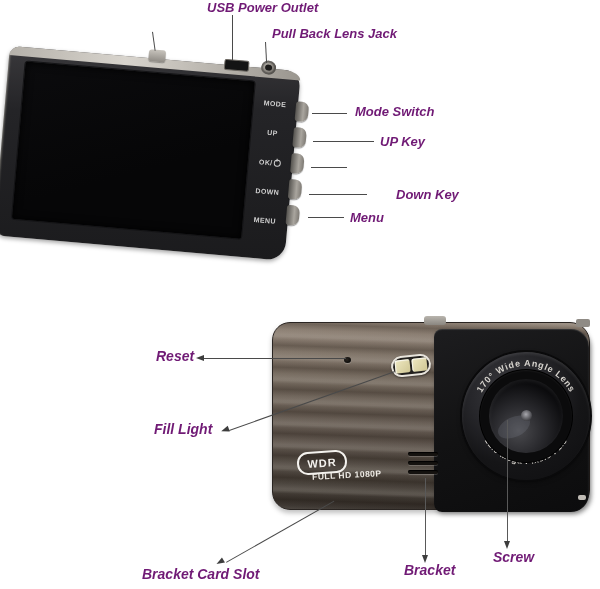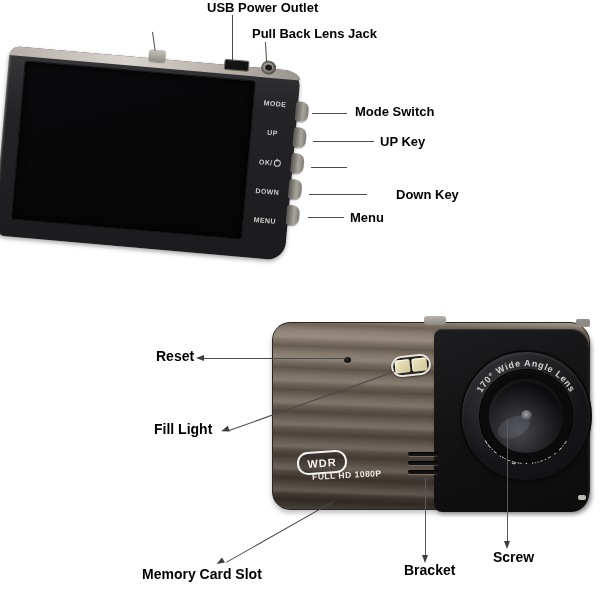--- a/index.html
+++ b/index.html
@@ -1,21 +1,21 @@
 <!DOCTYPE html>
 <html><head>
 <meta charset="utf-8">
 <style>
   html,body{margin:0;padding:0;background:#ffffff;}
   .stage{
     position:relative;width:600px;height:589px;overflow:hidden;
     background:#ffffff;font-family:"Liberation Sans",sans-serif;
   }
   
-  .lbl{position:absolute;font-weight:bold;color:#000000;white-space:nowrap;z-index:6;}
+  .lbl{position:absolute;font-weight:bold;color:#701a75;white-space:nowrap;z-index:6;font-style:italic;}
   .lbl.sm{font-size:13px;}
   .lbl.md{font-size:14px;}
   
   .lead{position:absolute;background:#4a4a4a;z-index:5;transform-origin:0 0;}
   .lead.v{width:1.2px;}
   .lead.h{height:1.4px;}
   .arr{position:absolute;width:0;height:0;z-index:5;transform-origin:50% 50%;}
   .arr-left{border-top:3.5px solid transparent;border-bottom:3.5px solid transparent;border-right:8px solid #3d3d3d;}
   .arr-down{border-left:3.5px solid transparent;border-right:3.5px solid transparent;border-top:8px solid #3d3d3d;}
   
@@ -150,21 +150,21 @@
     display:block;width:30px;height:4px;border-radius:2px;margin-bottom:5px;
     background:#15120f;box-shadow:inset 0 1px 1px #000, 0 1px 0 rgba(255,255,255,.18);
   }
 </style>
 </head>
 <body>
 
 <div class="stage">
 
   <div class="lbl sm" style="left:207px;top:0px;">USB Power Outlet</div>
-  <div class="lbl sm" style="left:252px;top:26px;">Pull Back Lens Jack</div>
+  <div class="lbl sm" style="left:272px;top:26px;">Pull Back Lens Jack</div>
 
   <div class="lead v" style="left:152px;top:32px;height:19px;transform:rotate(-8deg);"></div>
   <div class="lead v" style="left:232px;top:15px;height:45px;"></div>
   <div class="lead v" style="left:265px;top:42px;height:21px;transform:rotate(-3deg);"></div>
 
   <div class="device-back">
     <div class="top-face"></div>
     <div class="mount-knob"></div>
     <div class="usb-port"></div>
     <div class="lens-jack"></div>
@@ -233,21 +233,21 @@
   </div>
 
   <div class="lbl md" style="left:156px;top:348px;">Reset</div>
   <div class="arr arr-left" style="left:196px;top:355px;"></div>
   <div class="lead h" style="left:204px;top:358px;width:142px;height:1.2px;"></div>
 
   <div class="lbl md" style="left:154px;top:421px;">Fill Light</div>
   <div class="arr arr-left" style="left:221px;top:427px;transform:rotate(-20deg);"></div>
   <div class="lead h" style="left:229px;top:430px;width:176px;height:1.2px;transform:rotate(-19.6deg);"></div>
 
-  <div class="lbl md" style="left:142px;top:566px;">Memory Card Slot</div>
+  <div class="lbl md" style="left:142px;top:566px;">Bracket Card Slot</div>
   <div class="arr arr-left" style="left:216px;top:559px;transform:rotate(-30deg);"></div>
   <div class="lead h" style="left:226px;top:562px;width:124px;height:1.2px;transform:rotate(-29.6deg);"></div>
 
   <div class="lead v" style="left:425px;top:478px;height:78px;background:#595959;"></div>
   <div class="arr arr-down" style="left:422px;top:555px;"></div>
   <div class="lbl md" style="left:404px;top:562px;">Bracket</div>
 
   <div class="lead v" style="left:507px;top:420px;height:122px;background:#595959;"></div>
   <div class="arr arr-down" style="left:504px;top:541px;"></div>
   <div class="lbl md" style="left:493px;top:549px;">Screw</div>

